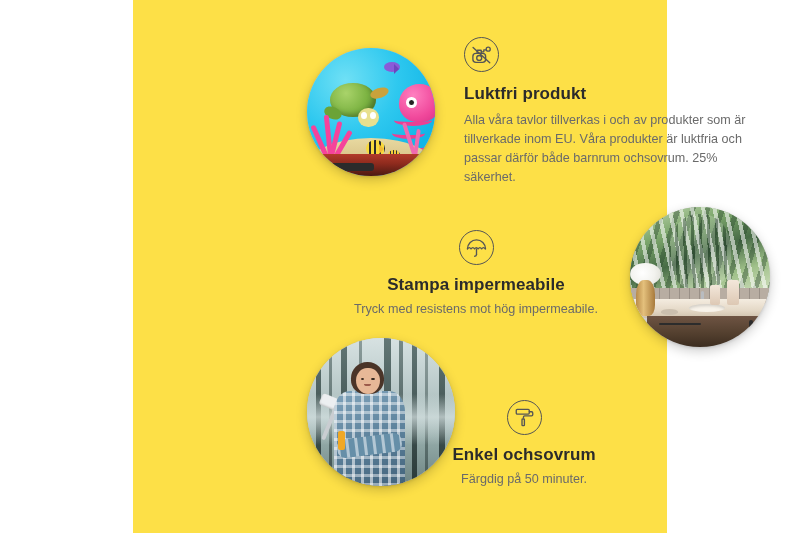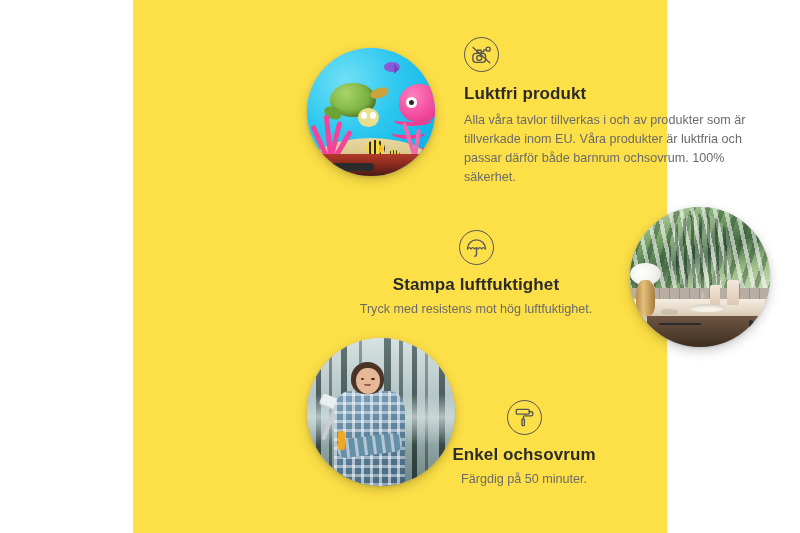--- a/index.html
+++ b/index.html
@@ -372,21 +372,21 @@
         <svg width="23" height="23" viewBox="0 0 24 24" fill="none" stroke="#555" stroke-width="1.4" stroke-linecap="round" stroke-linejoin="round">
           <path d="M6.2 20.2h6.9a3.2 3.2 0 0 0 3.2-3.2v-3a3.2 3.2 0 0 0-3.2-3.2H6.2A3.2 3.2 0 0 0 3 14v3a3.2 3.2 0 0 0 3.2 3.2z"></path>
           <rect x="7.4" y="7.6" width="4.4" height="3.2" rx="0.6"></rect>
           <path d="M11.8 9.2h2.6v-2h2.2"></path>
           <circle cx="19" cy="6.4" r="2.1"></circle>
           <circle cx="9.6" cy="15.6" r="2.6"></circle>
           <line x1="3.2" y1="4.6" x2="20.6" y2="20.6"></line>
         </svg>
       </div>
       <h3>Luktfri produkt</h3>
-      <p>Alla våra tavlor tillverkas i och av produkter som är tillverkade inom EU. Våra produkter är luktfria och passar därför både barnrum ochsovrum. 100% säkerhet.</p>
+      <p>Alla våra tavlor tillverkas i och av produkter som är tillverkade inom EU. Våra produkter är luktfria och passar därför både barnrum ochsovrum. 25% säkerhet.</p>
     </div>
 
     <div class="photo" id="photo-bath">
       <div class="scene">
         <div class="bath-wall"></div>
         <div class="bath-tile"></div>
         <div class="bath-faucet"></div>
         <div class="bath-counter"></div>
         <div class="bath-sink"></div>
         <div class="bath-bottle"></div>
@@ -400,22 +400,22 @@
 
     <div class="feature" id="feature-waterproof">
       <div class="icon-circle">
         <svg width="23" height="23" viewBox="0 0 24 24" fill="none" stroke="#555" stroke-width="1.4" stroke-linecap="round" stroke-linejoin="round">
           <path d="M2.6 13.4a9.4 9.4 0 0 1 18.8 0"></path>
           <path d="M2.6 13.4c1.2-1.7 2.5-1.7 3.7 0 1.2-1.7 2.5-1.7 3.7 0 1.2-1.7 2.5-1.7 3.7 0 1.2-1.7 2.5-1.7 3.7 0 1.2-1.7 2.5-1.7 3.7 0"></path>
           <line x1="12" y1="13.4" x2="12" y2="19.2"></line>
           <path d="M12 19.2a1.9 1.9 0 0 1-1.9 1.9"></path>
         </svg>
       </div>
-      <h3>Stampa luftfuktighet</h3>
-      <p>Tryck med resistens mot hög luftfuktighet.</p>
+      <h3>Stampa impermeabile</h3>
+      <p>Tryck med resistens mot hög impermeabile.</p>
     </div>
 
     <div class="photo" id="photo-painter">
       <div class="scene">
         <div class="forest-sky"></div>
         <div class="forest-trees">
           <span></span>
             <span></span>
             <span></span>
             <span></span>

